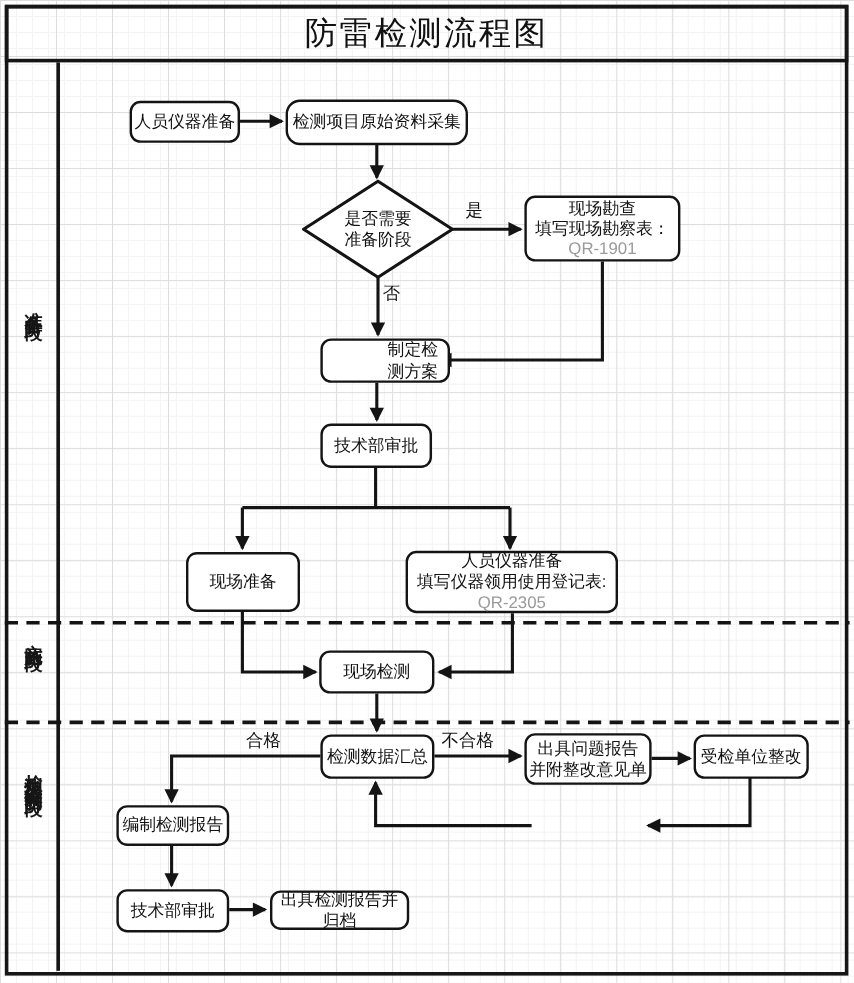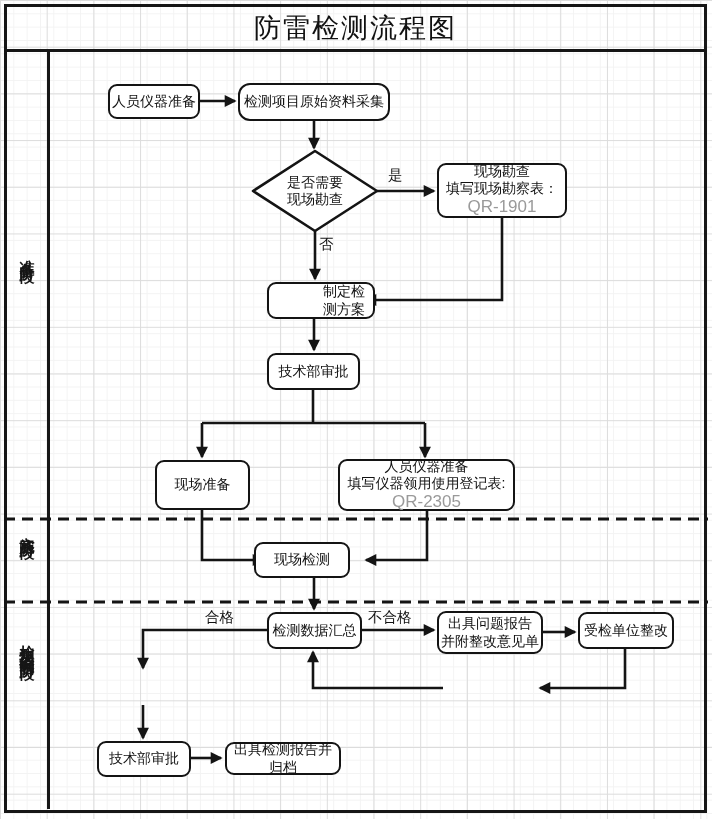--- a/index.html
+++ b/index.html
@@ -15,21 +15,21 @@
   .frame{position:absolute;left:4px;top:4px;width:703px;height:809px;border:3px solid #161616;box-sizing:border-box;z-index:1;}
   .title-band{position:absolute;left:4px;top:4px;width:703px;height:48px;border:3px solid #161616;box-sizing:border-box;display:flex;align-items:center;justify-content:center;z-index:2;}
   .title{font-family:"Liberation Serif","DejaVu Serif",serif;font-weight:normal;font-size:27px;color:#111;letter-spacing:2px;}
   .sidebar-line{position:absolute;left:47px;top:52px;width:3px;height:757px;background:#161616;z-index:2;}
   .phase{position:absolute;left:17px;writing-mode:vertical-rl;text-orientation:upright;font-size:15px;letter-spacing:3px;color:#161616;z-index:2;font-weight:bold;}
   svg.wires{position:absolute;left:0;top:0;z-index:3;}
   .node{position:absolute;box-sizing:border-box;background:#fff;border:2.6px solid #141414;border-radius:9px;
     display:flex;flex-direction:column;align-items:center;justify-content:center;text-align:center;
     font-size:14px;line-height:1.22;color:#111;z-index:4;padding:1px 2px;}
   .node .lbl{white-space:pre-line;}
-  .node .code{color:#9a9a9a;font-size:17px;}
+  .node .code{color:#9a9a9a;font-size:14px;}
   .diamond-label{position:absolute;display:flex;align-items:center;justify-content:center;text-align:center;
     font-size:14px;line-height:1.25;color:#111;white-space:pre-line;z-index:4;}
   .edge-label{position:absolute;font-size:14.5px;color:#111;z-index:5;}
 </style>
 </head>
 <body>
 
 <div class="page">
 
   <div class="frame"></div>
@@ -79,21 +79,21 @@
 
   <div class="node" style="left:108px;top:84px;width:92px;height:35px;">
     <span class="lbl">人员仪器准备</span>
   </div>
 
   <div class="node" style="left:238px;top:83px;width:152px;height:38px;border-radius:12px;">
     <span class="lbl">检测项目原始资料采集</span>
   </div>
 
   <div class="diamond-label" style="left:263px;top:172px;width:104px;height:38px;">是否需要
-现场勘查</div>
+准备阶段</div>
 
   <div class="node" style="left:437px;top:163px;width:130px;height:55px;">
     <span class="lbl">现场勘查
 填写现场勘察表：</span>
     <span class="code">QR-1901</span>
   </div>
 
   <div class="node" style="left:267px;top:282px;width:108px;height:37px;padding-left:48px;">
     <span class="lbl">制定检测方案</span>
   </div>
@@ -105,38 +105,41 @@
   <div class="node" style="left:155px;top:460px;width:95px;height:50px;">
     <span class="lbl">现场准备</span>
   </div>
 
   <div class="node" style="left:338px;top:459px;width:177px;height:52px;">
     <span class="lbl">人员仪器准备
 填写仪器领用使用登记表:</span>
     <span class="code">QR-2305</span>
   </div>
 
-  <div class="node" style="left:254px;top:542px;width:96px;height:36px;">
+  <div class="node" style="left:266px;top:542px;width:96px;height:36px;">
     <span class="lbl">现场检测</span>
   </div>
 
   <div class="node" style="left:267px;top:612px;width:95px;height:37px;">
     <span class="lbl">检测数据汇总</span>
   </div>
 
   <div class="node" style="left:578px;top:612px;width:96px;height:37px;">
     <span class="lbl">受检单位整改</span>
   </div>
 
   <div class="node" style="left:437px;top:611px;width:106px;height:43px;">
     <span class="lbl">出具问题报告
 并附整改意见单</span>
   </div>
 
 
+  <div class="node" style="left:97px;top:671px;width:94px;height:34px;">
+    <span class="lbl">编制检测报告</span>
+  </div>
 
   <div class="node" style="left:97px;top:741px;width:94px;height:36px;">
     <span class="lbl">技术部审批</span>
   </div>
 
   <div class="node" style="left:225px;top:742px;width:116px;height:33px;">
     <span class="lbl">出具检测报告并归档</span>
   </div>
 
   <div class="edge-label" style="left:388px;top:166px;">是</div>

